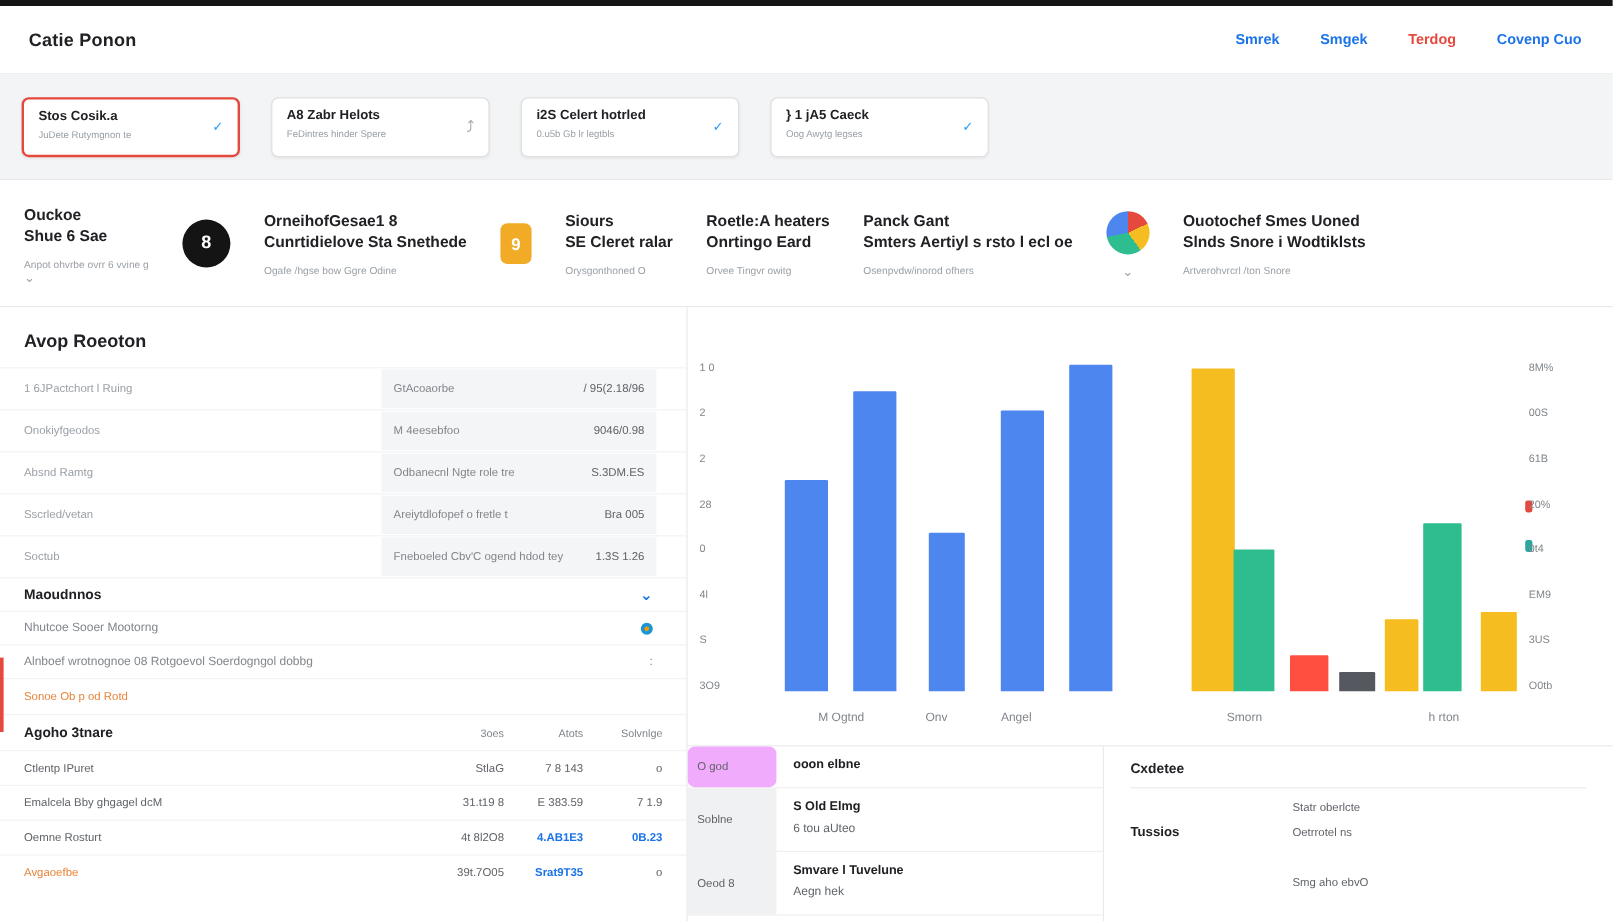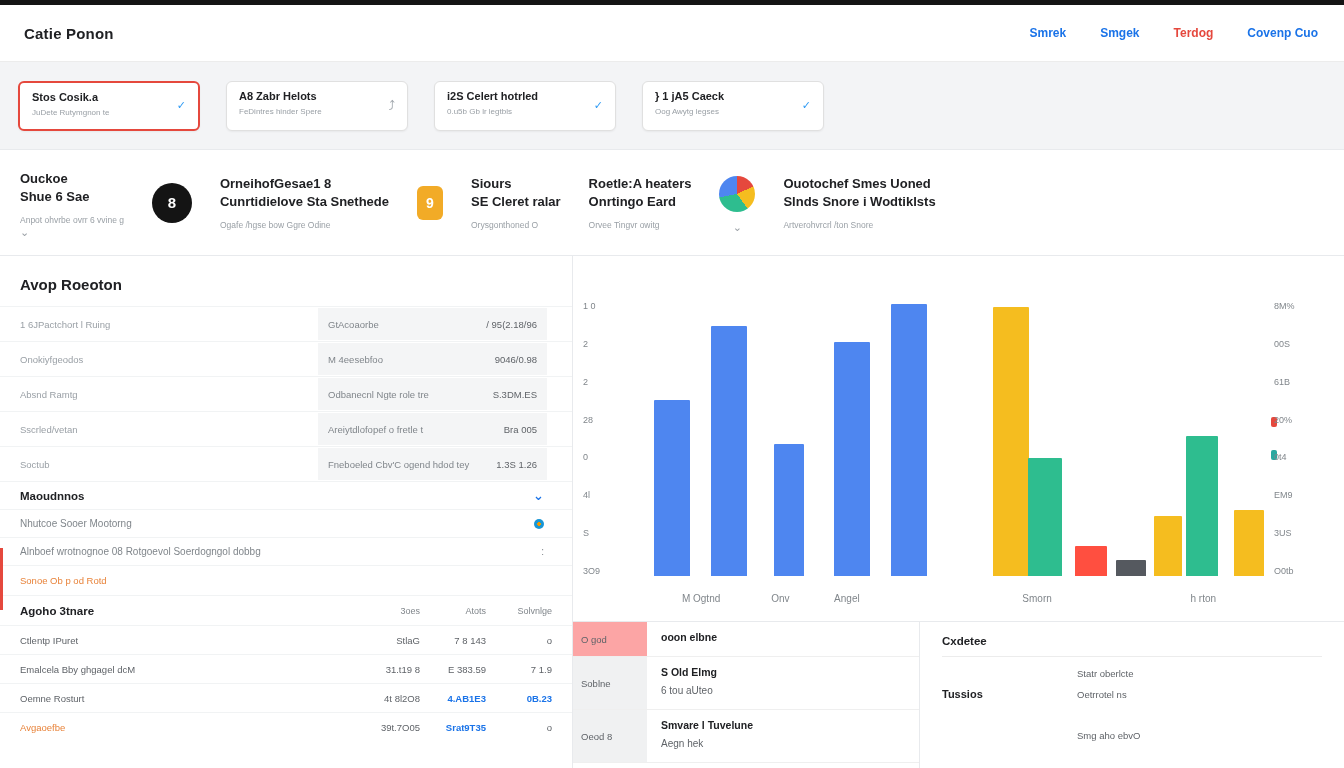--- a/index.html
+++ b/index.html
@@ -85,21 +85,21 @@
     font-size:9px; color:#80868b; }
   .x-labels { position:absolute; left:52px; right:85px; bottom:16px; height:12px; }
   .x-label { position:absolute; transform:translateX(-50%); font-size:10px; color:#80868b; white-space:nowrap; }
   .marker { position:absolute; right:-18px; width:6px; height:10px; border-radius:2px; transform:translateY(-50%); }
 
   .bottom { flex:1; display:flex; border-top:1px solid #e8eaed; }
   .schedule { width:347px; border-right:1px solid #e8eaed; }
   .sch-row { display:flex; border-bottom:1px solid #efefef; }
   .sch-key { width:74px; background:#f0f1f2; font-size:9.5px; color:#5f6368;
     display:flex; align-items:center; padding:6px 8px; }
-  .sch-key.hl { background:#fca5a5; }
+  .sch-key.hl { background:#f0abfc;border-radius:6px; }
   .sch-content { flex:1; padding:9px 14px 6px; }
   .sch-line { font-size:10px; color:#5f6368; margin-bottom:7px; }
   .sch-line.bold { font-weight:bold; color:#202124; font-size:10.5px; }
 
   .details { flex:1; padding:13px 22px 0; }
   .det-title { font-size:11.5px; font-weight:bold; padding-bottom:9px; border-bottom:1px solid #ececec; }
   .det-body { display:flex; padding-top:11px; }
   .det-label { width:135px; font-size:11px; font-weight:bold; padding-top:20px; }
   .det-right { flex:1; }
   .det-line { font-size:9.5px; color:#5f6368; margin-bottom:10px; }
@@ -171,20 +171,25 @@
     </div>
     <div class="feat-text">
       <div class="l1">Siours</div>
       <div class="l1">SE Cleret ralar</div>
       <div class="cap">Orysgonthoned O</div>
     </div>
     <div class="feat-text">
       <div class="l1">Roetle:A heaters</div>
       <div class="l1">Onrtingo Eard</div>
       <div class="cap">Orvee Tingvr owitg</div>
+    </div>
+    <div class="feat-text">
+      <div class="l1">Panck Gant</div>
+      <div class="l1">Smters Aertiyl s rsto l ecl oe</div>
+      <div class="cap">Osenpvdw/inorod ofhers</div>
     </div>
     <div class="feat-icon-wrap">
       <div class="icon-pie"></div>
       <div class="feat-chevron">⌄</div>
     </div>
     <div class="feat-text">
       <div class="l1">Ouotochef Smes Uoned</div>
       <div class="l1">Slnds Snore i Wodtiklsts</div>
       <div class="cap">Artverohvrcrl /ton Snore</div>
     </div>

